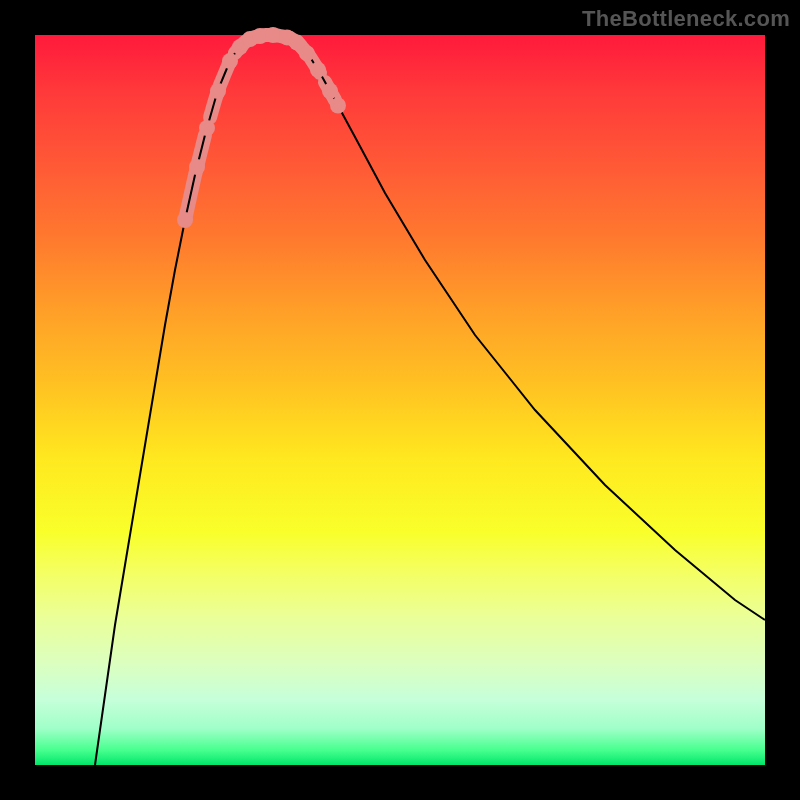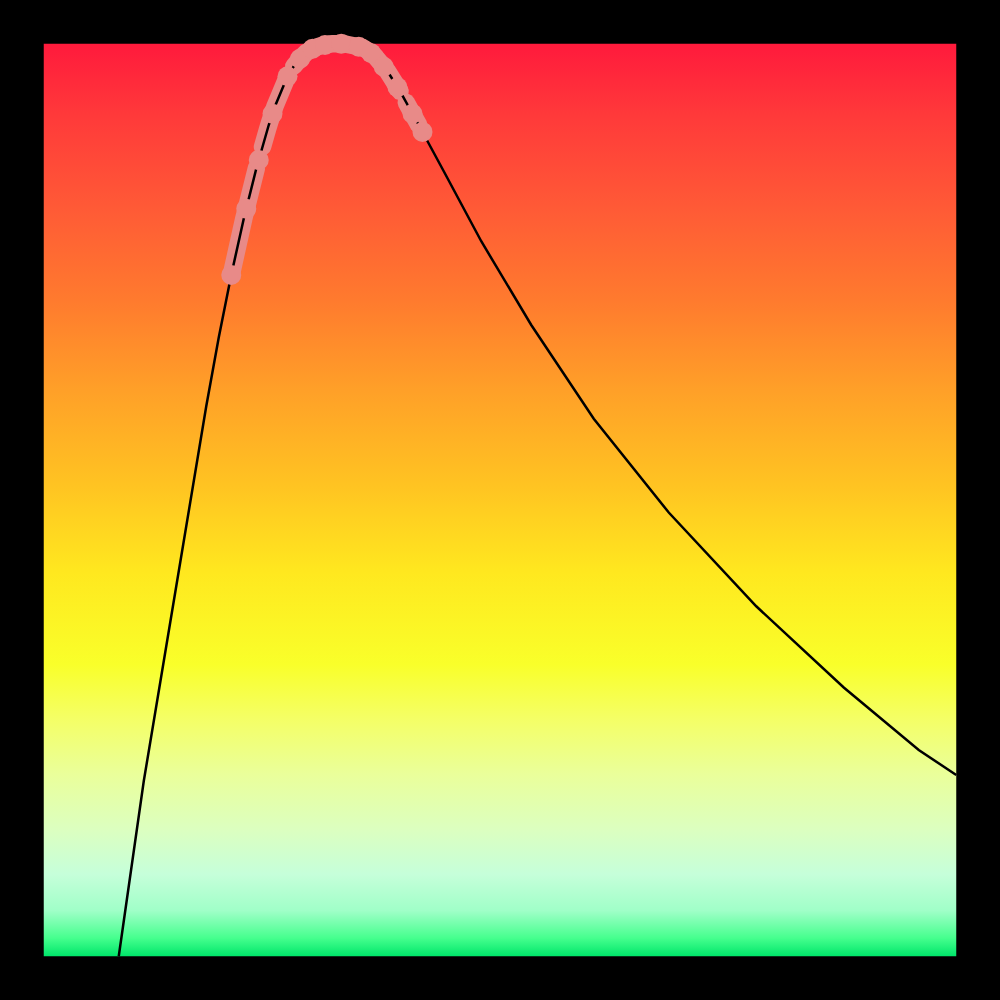--- a/index.html
+++ b/index.html
@@ -56,20 +56,21 @@
   }
   .dot {
     fill: #e88a88;
     stroke: none;
   }
 </style>
 </head>
 <body>
 
 <div class="frame">
+  <div class="watermark">TheBottleneck.com</div>
   <div class="plot">
     <svg class="curve" viewBox="0 0 730 730" preserveAspectRatio="none">
       <g id="hl-layer">
           <path class="hl" d="M150.0 185.0 L152.0 176.0 L154.0 167.0 L156.0 158.0 L158.0 149.0 L160.0 140.0 L162.0 132.0 L164.0 124.0 L166.0 116.0 L168.0 108.0 L170.0 100.0 "></path>
           <path class="hl" d="M175.0 82.5 L177.0 75.5 L179.0 68.5 L181.0 62.0 L183.0 56.0 L185.0 50.0 L187.0 45.2 L189.0 40.4 L191.0 35.6 L193.0 30.8 L195.0 26.0 "></path>
           <path class="hl" d="M200.0 18.0 L202.0 15.6 L204.0 13.2 L206.0 11.0 L208.0 9.0 L210.0 7.0 L212.0 5.8 L214.0 4.6 "></path>
           <path class="hl" d="M215.0 4.0 L217.0 3.2 L219.0 2.4 L221.0 1.8 L223.0 1.4 L225.0 1.0 L227.0 0.6 L229.0 0.2 L231.0 0.0 L233.0 0.0 L235.0 0.0 L237.0 0.0 L239.0 0.0 L241.0 0.2 L243.0 0.6 L245.0 1.0 L247.0 1.4 L249.0 1.8 L251.0 2.2 L253.0 2.6 L255.0 3.0 L257.0 4.2 L259.0 5.4 L261.0 6.8 L263.0 8.4 L265.0 10.0 "></path>
           <path class="hl" d="M265.0 10.0 L267.0 12.4 L269.0 14.8 L271.0 17.2 L273.0 19.6 L275.0 22.0 L277.0 25.2 L279.0 28.4 L281.0 31.6 L283.0 34.8 L285.0 38.0 "></path>
           <path class="hl" d="M290.0 47.0 L292.0 50.6 L294.0 54.2 L296.0 57.8 L298.0 61.4 L300.0 65.0 "></path>
         </g>

